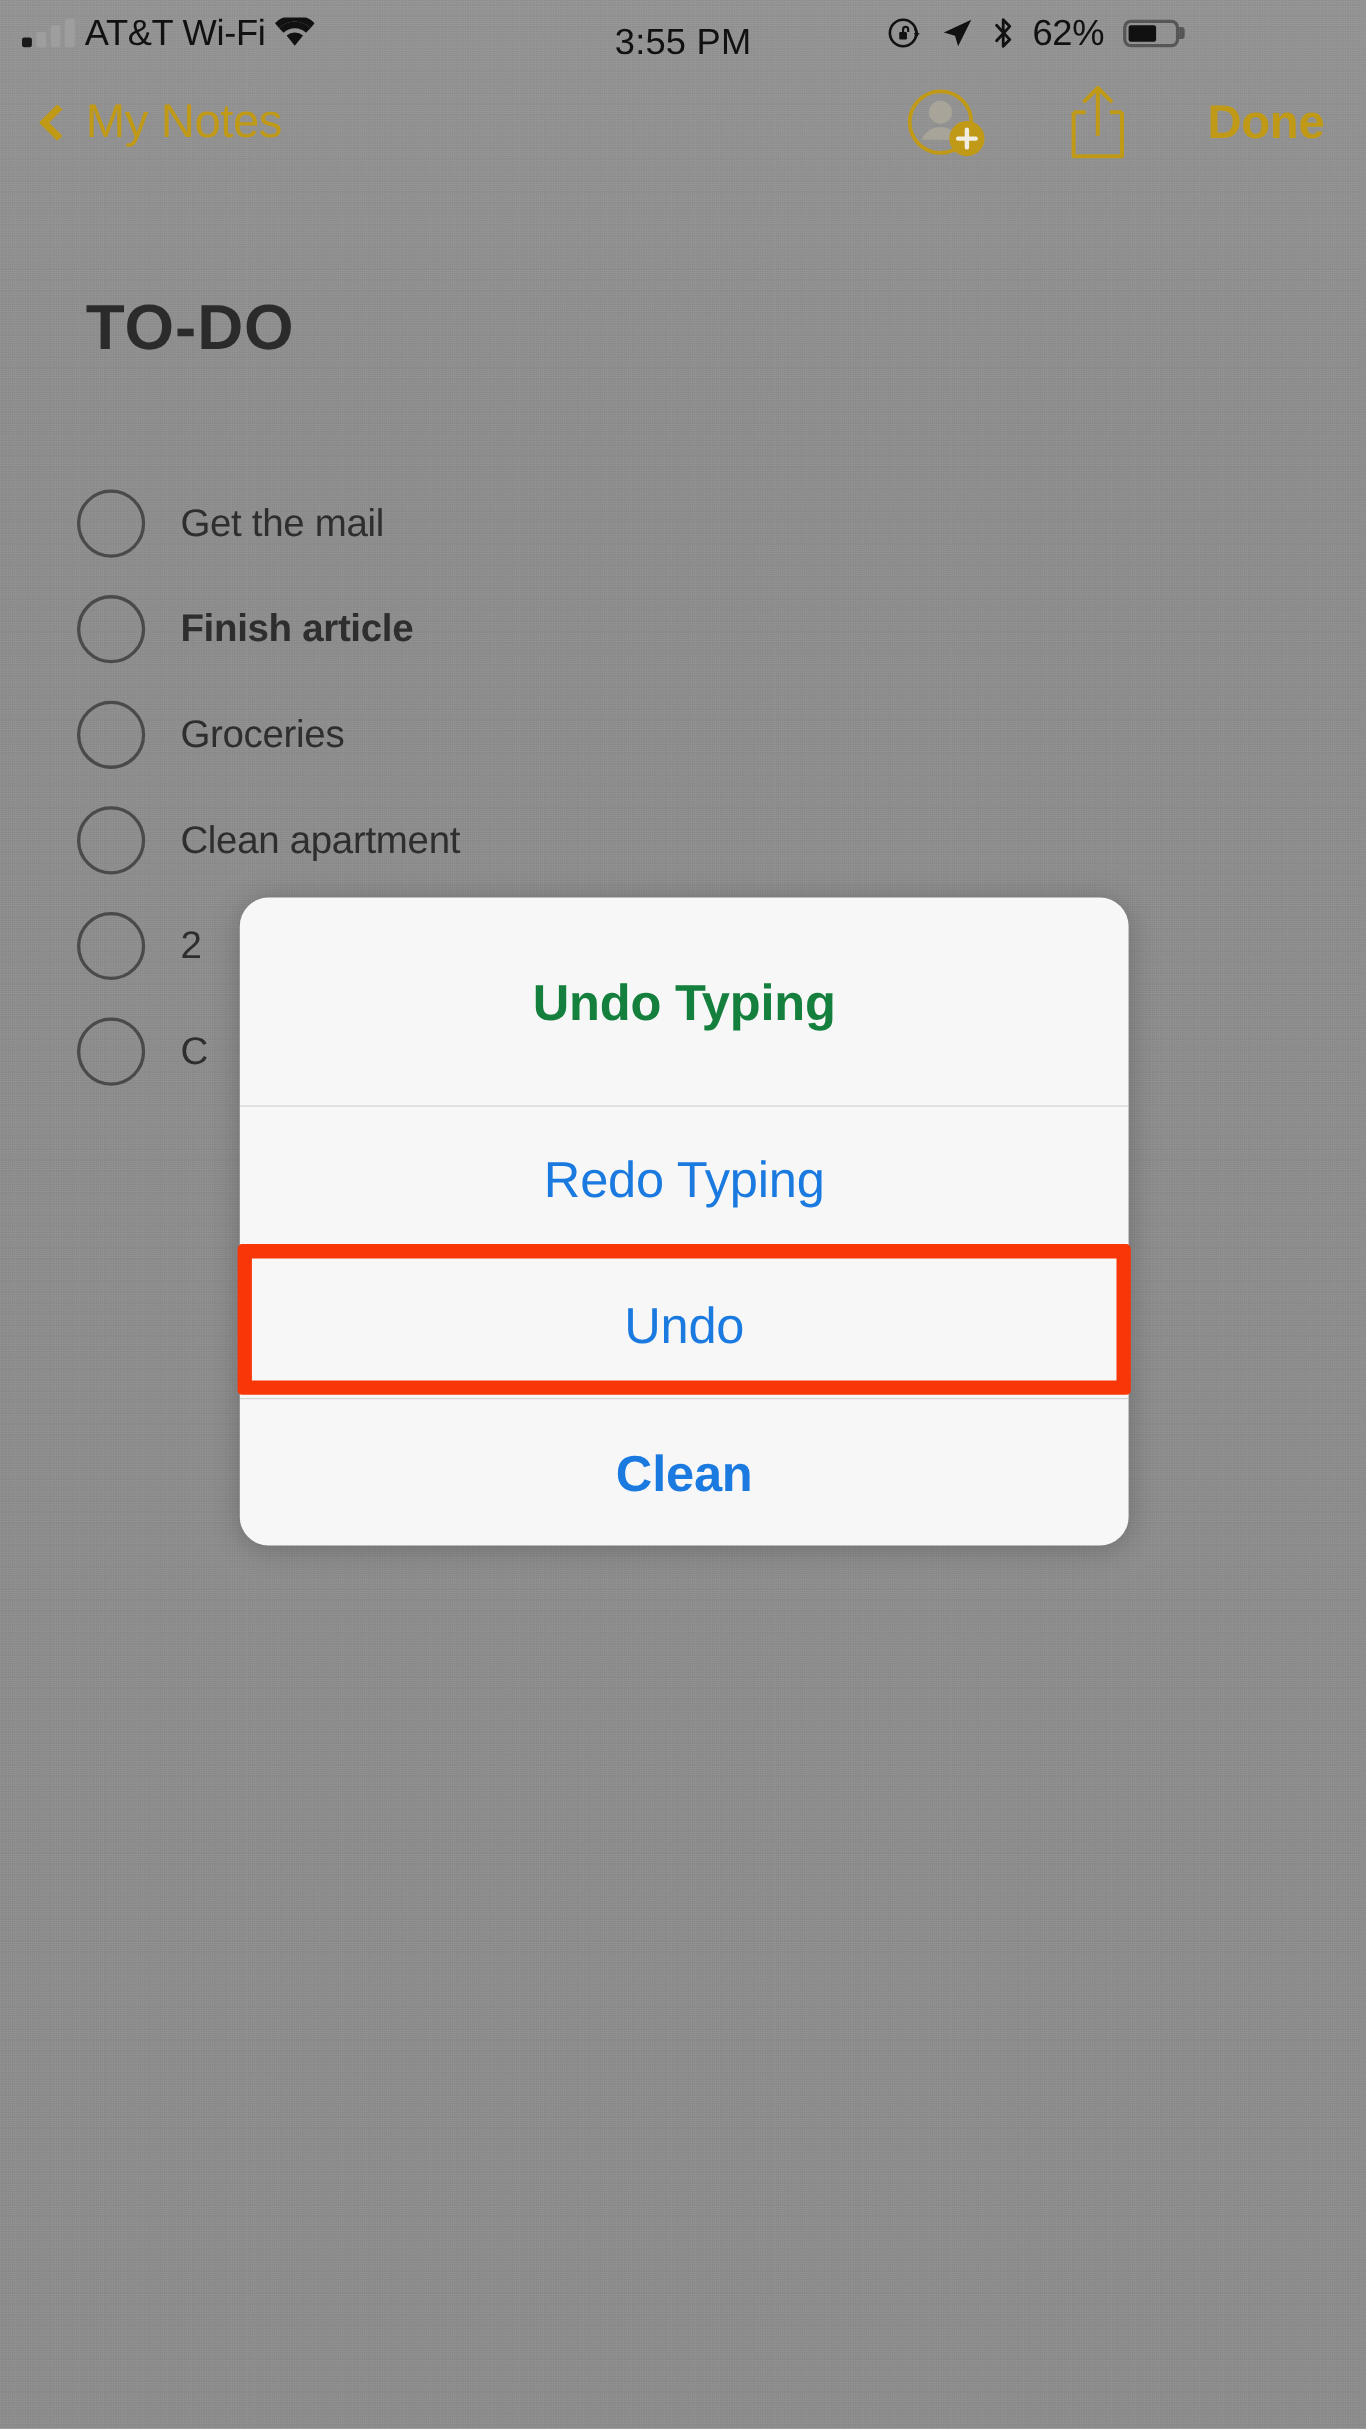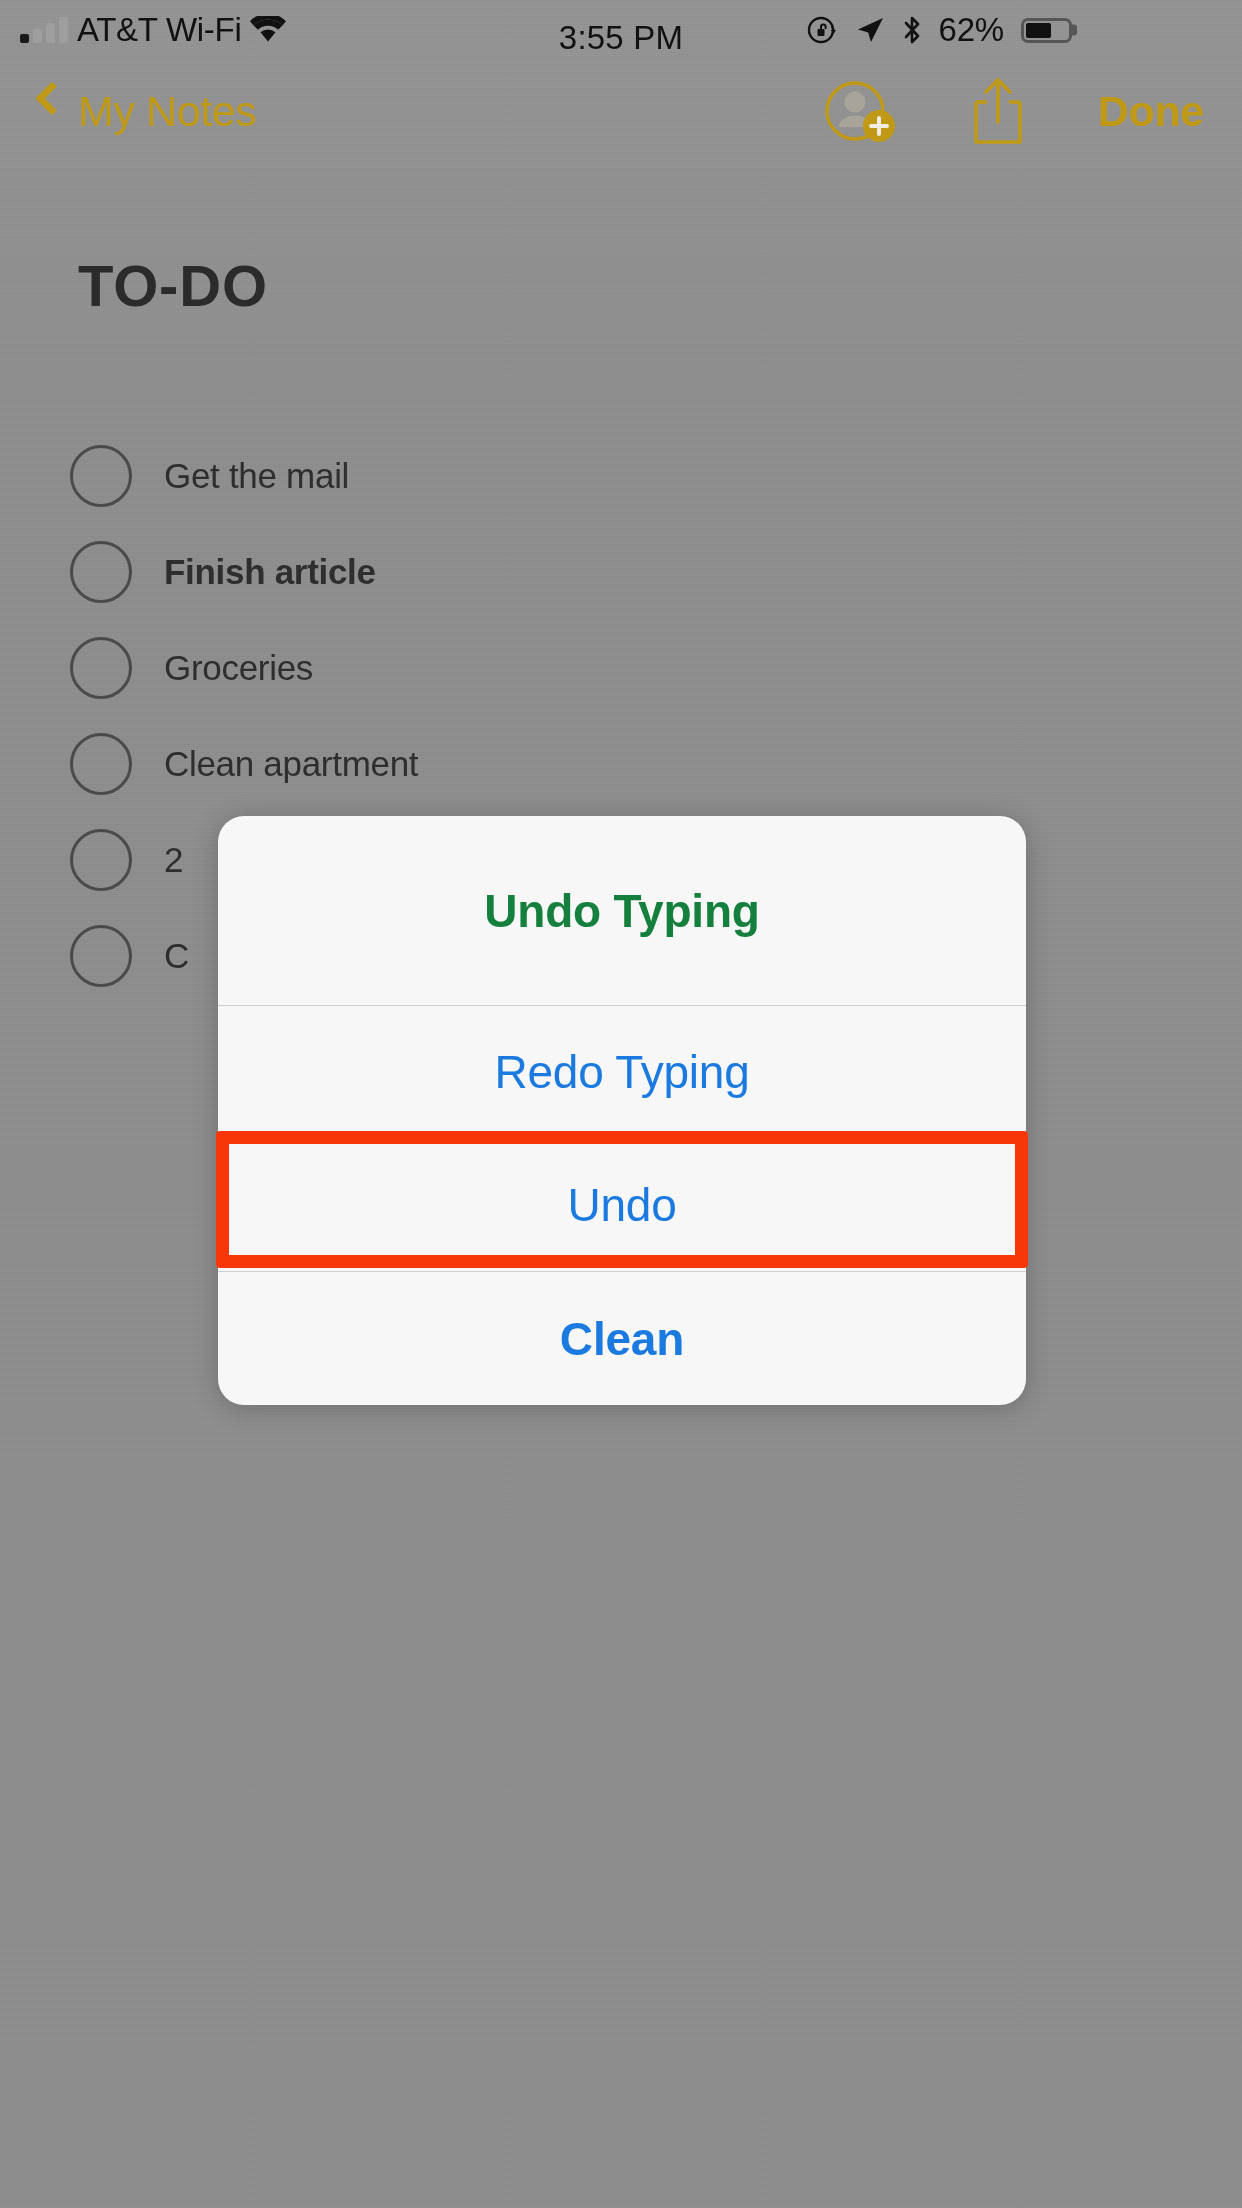--- a/index.html
+++ b/index.html
@@ -41,34 +41,34 @@
 
   .batt { position:relative; width:51px; height:25px; border:3px solid rgba(20,20,20,.48);
           border-radius:7px; display:flex; align-items:center; padding:2px; }
   .batt .fill { height:100%; width:62%; background:#111; border-radius:2px; }
   .batt:after { content:""; position:absolute; right:-8px; top:50%; transform:translateY(-50%);
                 width:5px; height:11px; background:rgba(20,20,20,.48); border-radius:0 3px 3px 0; }
 
   
   #navbar { position:absolute; left:0; top:60px; width:1242px; height:102px; }
   .nav-back { position:absolute; left:40px; top:50%; transform:translateY(-50%);
-              display:flex; gap:14px; color:#c09a16; }
+              display:flex; align-items:center; gap:14px; color:#c09a16; }
   .nav-back .chev { display:block; width:24px; height:24px;
         border-left:7px solid #c09a16; border-bottom:7px solid #c09a16;
         transform:rotate(45deg); border-radius:2px; }
   .nav-back .lbl { font-size:43px; letter-spacing:-.4px; }
 
   .nav-right { position:absolute; right:38px; top:50%; transform:translateY(-50%);
                display:flex; align-items:center; gap:72px; }
   .nav-done { font-size:43px; font-weight:700; color:#c09a16; letter-spacing:-.3px; }
 
   
   .note-date { position:absolute; left:0; top:196px; width:1242px; text-align:center;
                font-size:33px; color:#757575; letter-spacing:-.2px; }
-  .note-title{ position:absolute; left:78px; top:252px; font-size:58px; font-weight:700;
+  .note-title{ position:absolute; left:78px; top:264px; font-size:58px; font-weight:700;
                color:#2b2b2b; letter-spacing:.8px; }
 
   #checklist { position:absolute; left:70px; top:428px; width:1000px; }
   .cl-item { display:flex; align-items:center; height:96px; gap:32px; }
   .cl-circle { flex:0 0 auto; width:62px; height:62px; border-radius:50%;
                border:3px solid #4a4a4a; }
   .cl-text { font-size:35px; color:#2e2e2e; letter-spacing:-.3px; white-space:nowrap; }
   .cl-text.bold { font-weight:700; }
 
   

